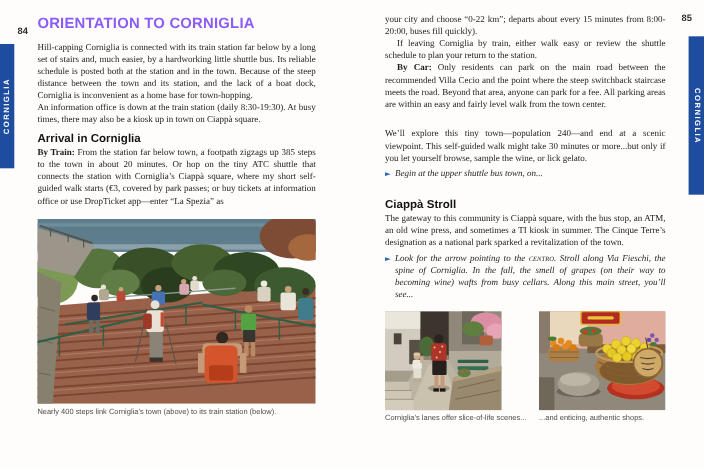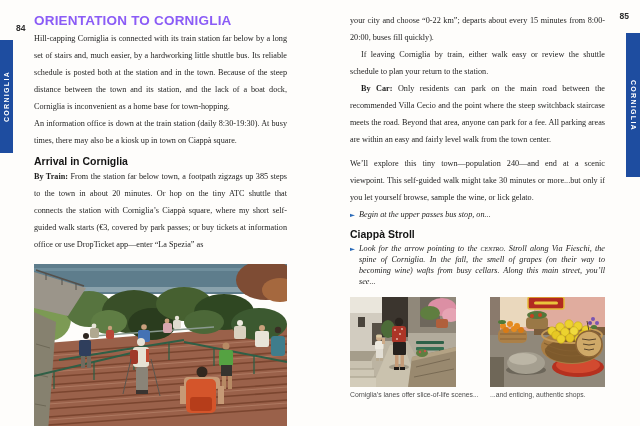--- a/index.html
+++ b/index.html
@@ -13,22 +13,22 @@
   .tab-left{left:0;top:40px;width:13px;height:113px;}
   .tab-left span{writing-mode:vertical-rl;transform:rotate(180deg);}
   .tab-right{right:0;top:33px;width:14px;height:144px;}
   .tab-right span{writing-mode:vertical-rl;}
   .content{position:absolute;}
   .content-left{left:34px;top:13px;width:253px;}
   .content-right{left:350px;top:12px;width:255px;}
   .section-heading{font:700 13.5px/15px "Liberation Sans",sans-serif;color:#8b5cf6;
                    letter-spacing:.2px;margin:0;}
   .subhead{font:700 10.5px/12px "Liberation Sans",sans-serif;color:#141414;margin:6px 0 1px;}
-  .body{font-size:8.2px;line-height:17px;color:#1d1d1d;text-align:justify;margin:0;}
-  .mt11{margin-top:2px;} .mt12{margin-top:12px;} .mt7{margin-top:7px;}
+  .body{font-size:8.2px;line-height:11px;color:#1d1d1d;text-align:justify;margin:0;}
+  .mt11{margin-top:9px;} .mt12{margin-top:12px;} .mt7{margin-top:16px;}
   .indent{text-indent:11px;}
   .lead{font-weight:700;}
   .bullet{display:flex;gap:4px;margin-top:4px;}
   .bullet .arrow{color:#2a6ab8;font-size:6.5px;line-height:11px;flex:0 0 auto;
                  font-family:"DejaVu Sans",sans-serif;}
   .bullet em{font-style:italic;flex:1;font-size:8.2px;line-height:10.9px;color:#1d1d1d;
              text-align:justify;}
   .sc{font-variant:small-caps;}
   figure{margin:0;}
   .photo{display:block;}
@@ -184,24 +184,25 @@
 
     <div class="content content-right">
       <p class="body">your city and choose “0-22 km”; departs about every 15 minutes from 8:00-20:00, buses fill quickly).</p>
       <p class="body indent">If leaving Corniglia by train, either walk easy or review the shuttle schedule to plan your return to the station.</p>
       <p class="body indent"><b class="lead">By Car:</b><span> Only residents can park on the main road between the recommended Villa Cecio and the point where the steep switchback staircase meets the road. Beyond that area, anyone can park for a fee. All parking areas are within an easy and fairly level walk from the town center.</span></p>
 
       <p class="body mt7">We’ll explore this tiny town—population 240—and end at a scenic viewpoint. This self-guided walk might take 30 minutes or more...but only if you let yourself browse, sample the wine, or lick gelato.</p>
 
       <div class="bullet">
         <span class="arrow">►</span>
-        <em>Begin at the upper passes bus stop, on...</em>
+        <em>Begin at the upper shuttle bus town, on...</em>
       </div>
 
       <h2 class="subhead mt7">Ciappà Stroll</h2>
+      <p class="body">The gateway to this community is Ciappà square, with the bus stop, an ATM, an old wine press, and sometimes a TI kiosk in summer. The Cinque Terre’s designation as a national park sparked a revitalization of the town.</p>
 
       <div class="bullet">
         <span class="arrow">►</span>
         <em><span>Look for the arrow pointing to the </span><span class="sc">centro</span><span>. Stroll along Via Fieschi, the spine of Corniglia. In the fall, the smell of grapes (on their way to becoming wine) wafts from busy cellars. Along this main street, you’ll see...</span></em>
       </div>
 
       <div class="photo-row">
         <figure>
           <svg class="photo" width="106" height="90" viewBox="0 0 106 90">
             <rect x="0" y="0" width="106" height="90" fill="#b2ab9c"></rect>

